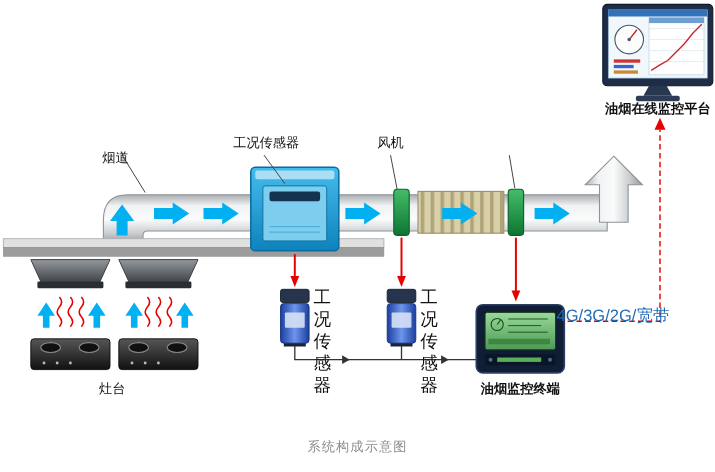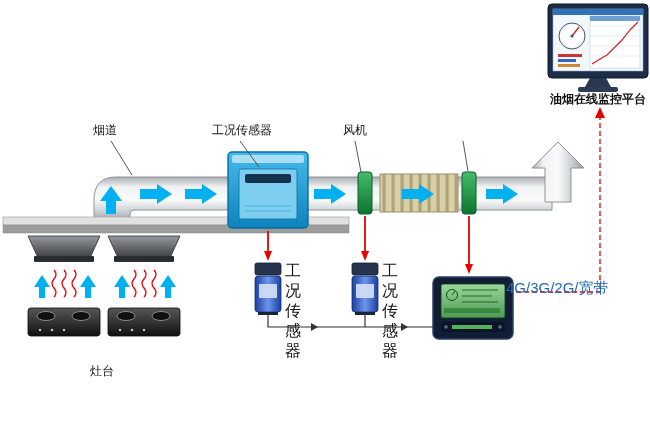--- a/index.html
+++ b/index.html
@@ -194,22 +194,24 @@
   </g>
 
   <g>
     <path d="M516 292 H600 V118" fill="none" stroke="#e60000" stroke-width="1.3" stroke-dasharray="5,3"></path>
     <polygon points="595,118 605,118 600,107" fill="#e60000"></polygon>
   </g>
 
   <path d="M111 141 L132 175 M240 141 L259 167 M355 141 L361 172 M463 141 L468 171" fill="none" stroke="#444444" stroke-width="0.9"></path>
 </svg>
 
-<div class="lbl" style="left:93px;top:123px">烟道</div>
+<div class="lbl" style="left:93px;top:136px">烟道</div>
 <div class="lbl" style="left:212px;top:123px">工况传感器</div>
 <div class="lbl" style="left:343px;top:123px">风机</div>
 <div class="lbl bold center" style="left:536px;top:92px;width:124px">油烟在线监控平台</div>
-<div class="lbl center" style="left:74px;top:364px;width:56px">灶台</div>
+<div class="lbl center" style="left:74px;top:346px;width:56px">灶台</div>
 <div class="lbl vert" style="left:285px;top:261px">工况传感器</div>
 <div class="lbl vert" style="left:382px;top:261px">工况传感器</div>
+<div class="lbl bold center" style="left:431px;top:346px;width:84px">油烟监控终端</div>
 <div class="lbl net center" style="left:506px;top:279px;width:78px">4G/3G/2G/宽带</div>
+<div class="lbl caption center" style="left:0px;top:399px;width:650px">系统构成示意图</div>
 
 </div>
 
 </body></html>

